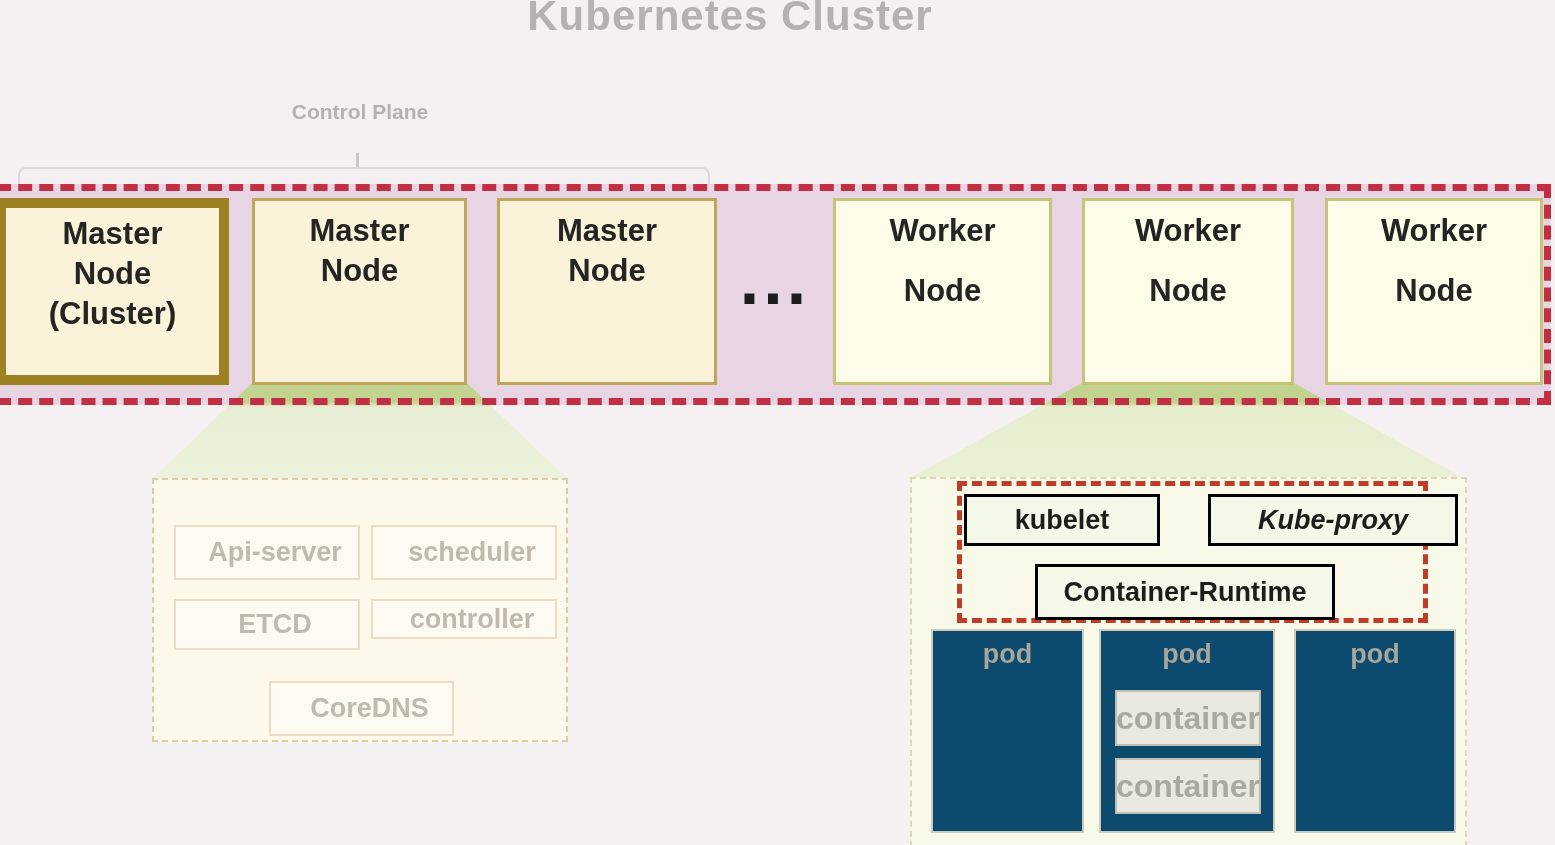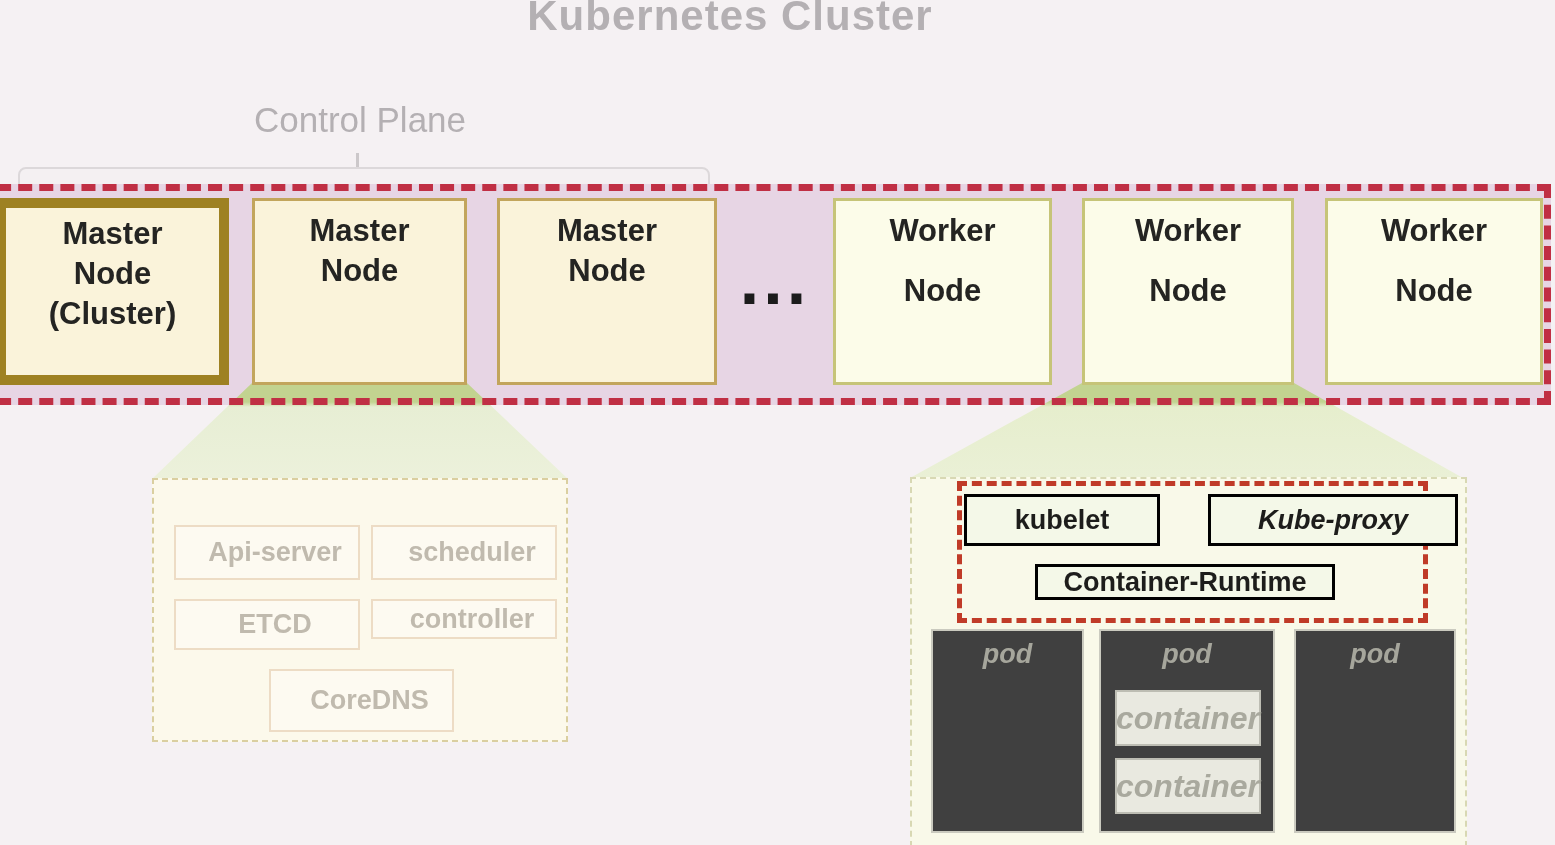--- a/index.html
+++ b/index.html
@@ -15,21 +15,21 @@
   
   .title{
     left:450px;top:-8px;width:560px;
     text-align:center;
     font-size:42px;font-weight:600;color:#b4b0b3;
     letter-spacing:1px;
   }
   .cp-label{
     left:150px;top:100px;width:420px;
     text-align:center;
-    font-size:35px;font-weight:400;color:#b4b0b3;
+    font-size:21px;font-weight:700;color:#b4b0b3;
   }
   .cp-tick{left:356px;top:153px;width:3px;height:16px;background:#ccc8ca;}
 
   
   .cp-box{
     left:18px;top:167px;width:692px;height:230px;
     background:#f4f0f2;border:2px solid #dcd8da;
     border-radius:8px;
     z-index:1;
   }
@@ -95,21 +95,21 @@
   .mcomp{
     position:absolute;box-sizing:border-box;
     border:2px solid #eddcc5;background:#fdfaf1;
     color:#c0baae;font-size:27px;font-weight:600;
     display:flex;align-items:center;justify-content:center;padding-left:16px;
   }
   .mc-api{left:20px;top:45px;width:186px;height:55px;}
   .mc-sched{left:217px;top:45px;width:186px;height:55px;}
   .mc-etcd{left:20px;top:119px;width:186px;height:51px;}
   .mc-ctrl{left:217px;top:119px;width:186px;height:40px;}
-  .mc-dns{left:115px;top:189px;width:185px;height:63px;}
+  .mc-dns{left:115px;top:201px;width:185px;height:55px;}
 
   
   .wdetail{
     left:910px;top:477px;width:557px;height:380px;
     background:#f9f9e9;
     border:2px dashed #d8d8b3;
     z-index:6;
   }
   .wred{
     position:absolute;box-sizing:border-box;
@@ -118,26 +118,26 @@
   }
   .wcomp{
     position:absolute;box-sizing:border-box;
     border:3px solid #000000;background:#f4f8e8;
     color:#1d1d1b;font-size:27px;font-weight:700;
     display:flex;align-items:center;justify-content:center;
     z-index:2;
   }
   .wc-kubelet{left:52px;top:15px;width:196px;height:52px;}
   .wc-proxy{left:296px;top:15px;width:250px;height:52px;font-style:italic;}
-  .wc-runtime{left:123px;top:85px;width:300px;height:36px;}
+  .wc-runtime{left:123px;top:85px;width:300px;height:56px;}
 
   .pod{
     position:absolute;box-sizing:border-box;
     top:150px;height:204px;
-    border:2px solid #cacabf;background:#404040;font-style:italic;
+    border:2px solid #cacabf;background:#0c4a6e;
   }
   .pod-1{left:19px;width:153px;}
   .pod-2{left:187px;width:176px;}
   .pod-3{left:382px;width:162px;}
   .pod-label{
     margin-top:8px;text-align:center;
     font-size:27px;color:#a6a69c;font-weight:600;
   }
   .container-box{
     position:absolute;box-sizing:border-box;

